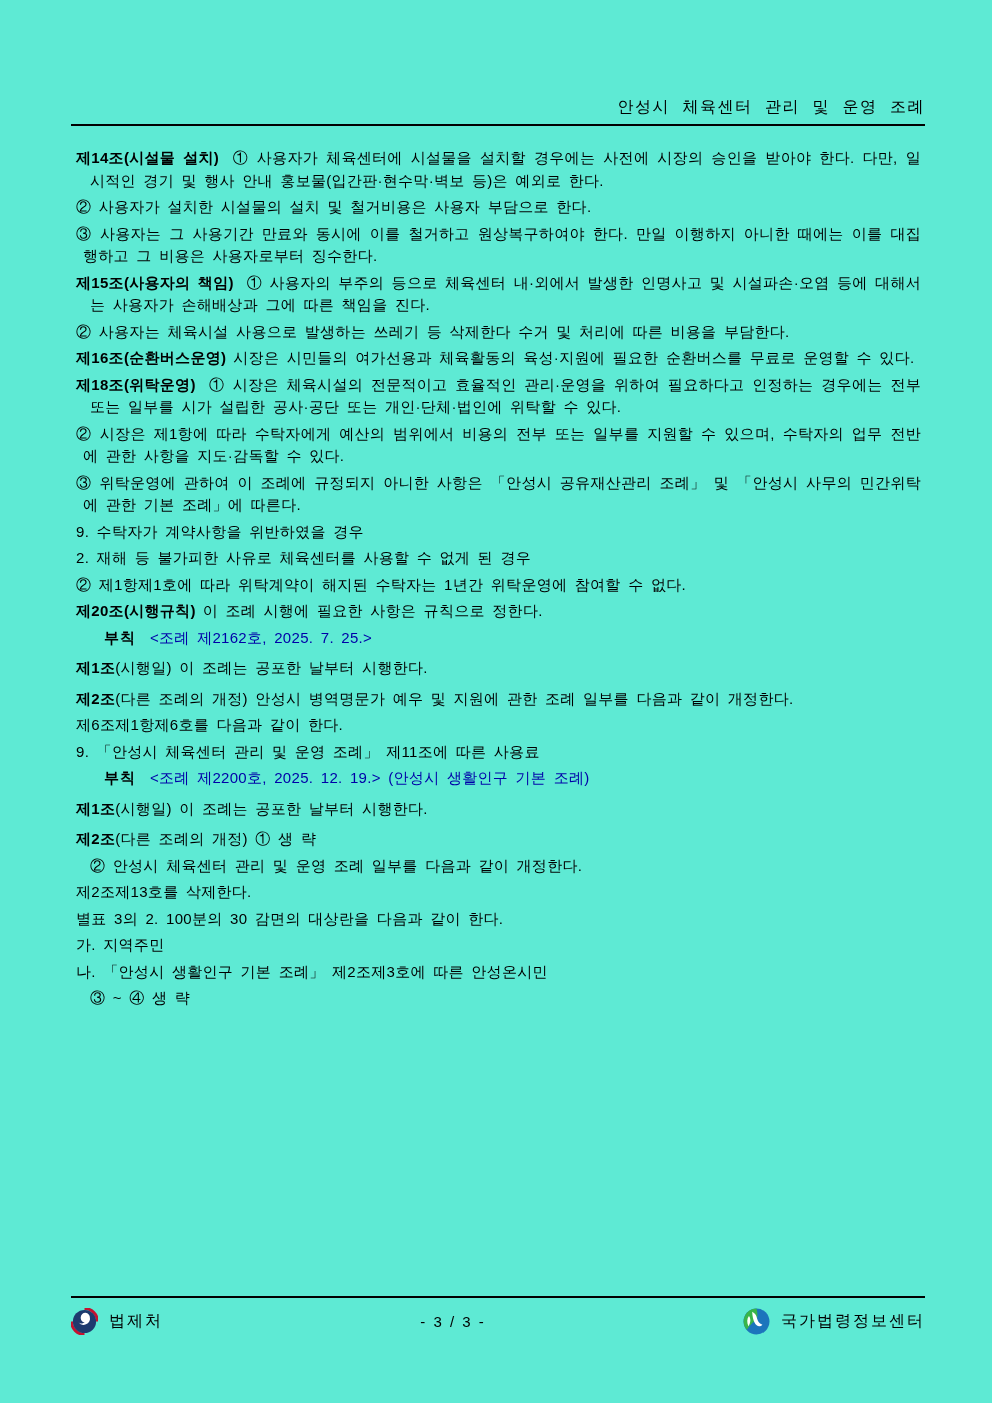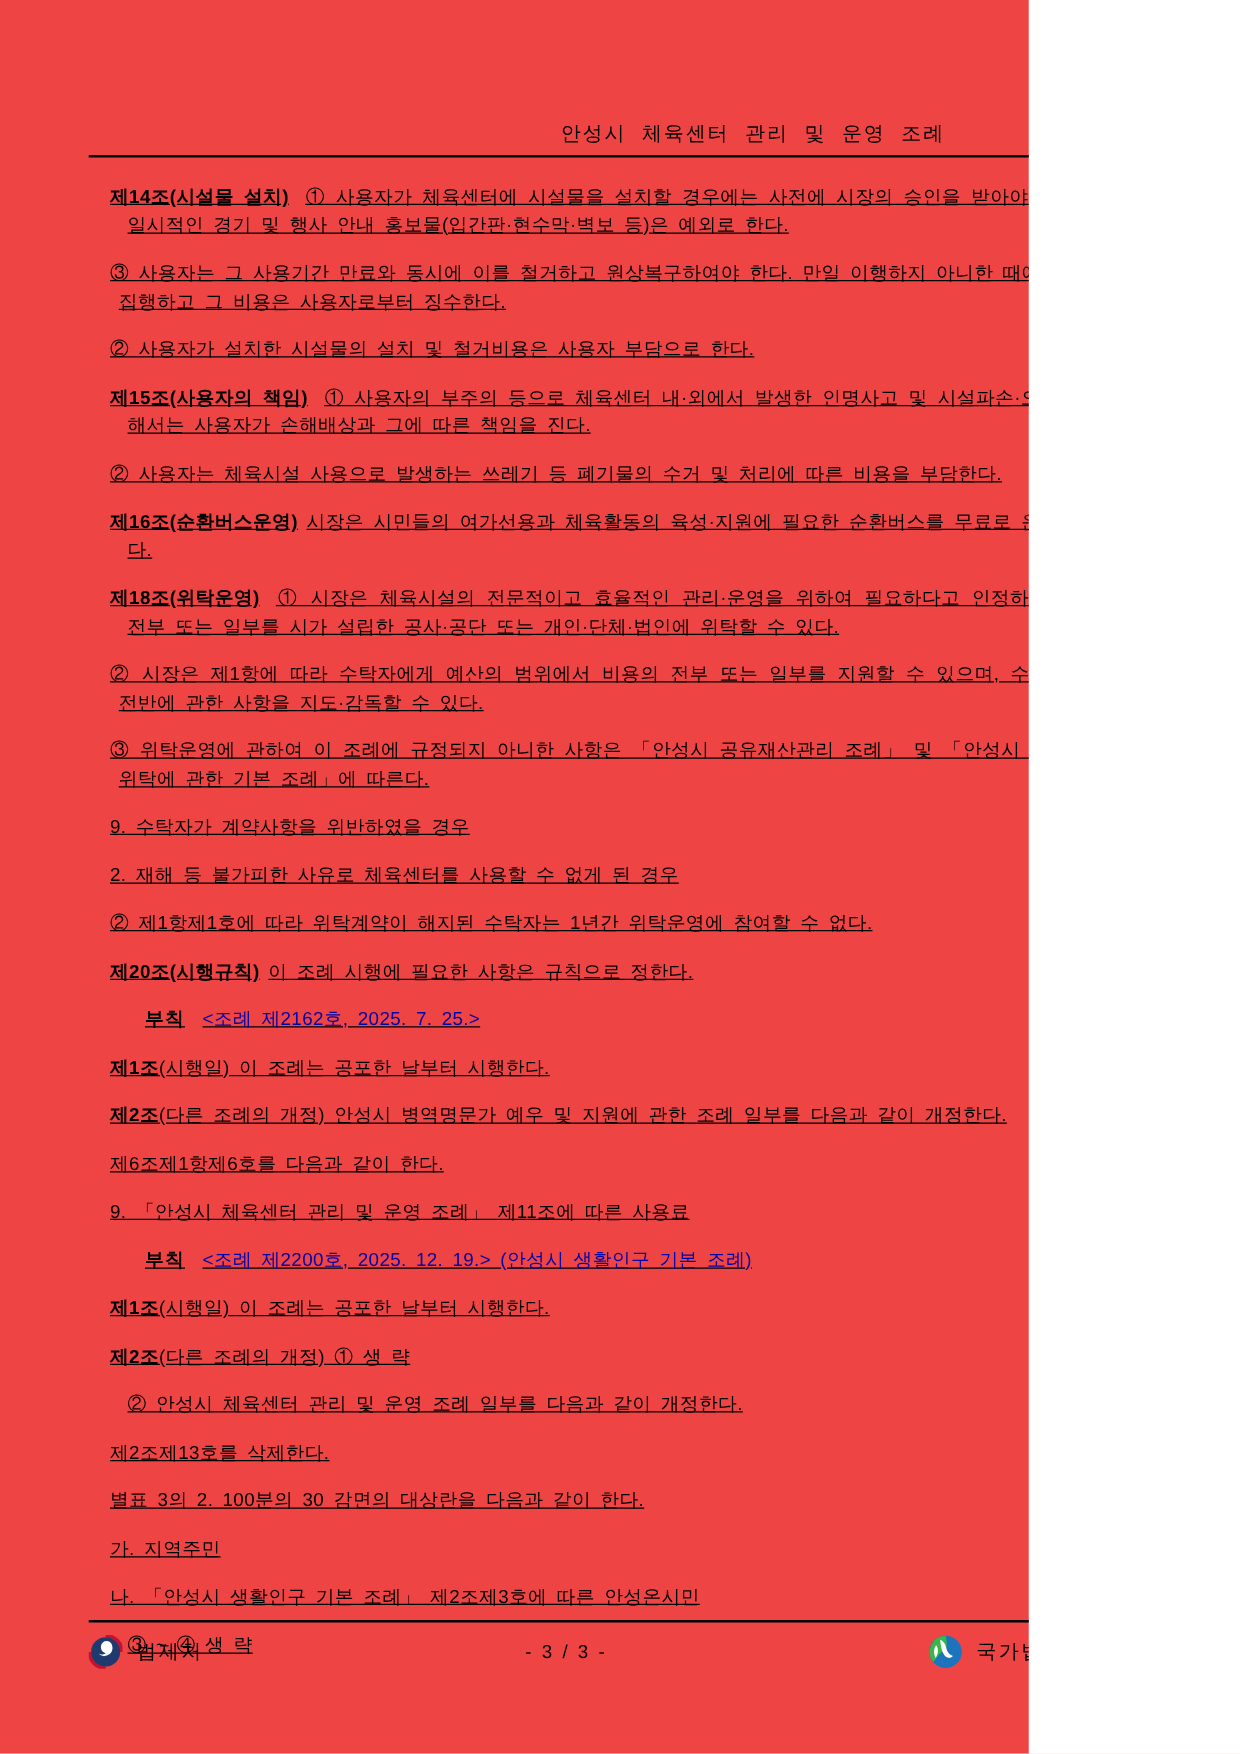--- a/index.html
+++ b/index.html
@@ -1,20 +1,20 @@
 <!DOCTYPE html>
 <html><head>
 <meta charset="utf-8">
 <style>
   html, body { margin: 0; padding: 0; background: #ffffff; }
   .page {
     position: relative;
-    width: 823px;
+    width: 992px;
     height: 1403px;
-    background: #ef4444;
+    background: #5eead4;
     color: #000000;
     font-family: "Liberation Sans", sans-serif;
     overflow: hidden;
   }
   
   .doc-title {
     position: absolute;
     top: 97px;
     right: 67px;
     font-family: "Liberation Serif", serif;
@@ -37,21 +37,21 @@
     position: absolute;
     top: 147px;
     left: 72px;
     width: 853px;
     font-size: 15px;
     line-height: 22.5px;
     text-align: justify;
     word-spacing: 3px;
     letter-spacing: 0.3px;
   }
-  .content p { margin: 16px; text-decoration: underline; }
+  .content p { margin: 4px; }
   .art { margin-top: 7px; padding-left: 14px; text-indent: -14px; }
   .content > .art:first-child { margin-top: 0; }
   .art b { font-weight: bold; }
   .lead { margin-left: 7px; }
   .lead.w { margin-left: 13px; }
   .sub { margin-left: 14px; padding-left: 7px; text-indent: -7px; }
   
   .appx-head { margin-top: 23px; margin-bottom: 25px; padding-left: 28px; }
   .appx-head b { font-weight: bold; letter-spacing: 1px; }
   .blue { color: #0000A8; }
@@ -100,25 +100,25 @@
 <body>
 
 <div class="page">
 
   <div class="doc-title">안성시 체육센터 관리 및 운영 조례</div>
   <hr class="head-rule">
 
   <div class="content">
 
     <p class="art"><b>제14조(시설물 설치)</b><span class="lead w">① 사용자가 체육센터에 시설물을 설치할 경우에는 사전에 시장의 승인을 받아야 한다. 다만, 일시적인 경기 및 행사 안내 홍보물(입간판·현수막·벽보 등)은 예외로 한다.</span></p>
+    <p class="sub">② 사용자가 설치한 시설물의 설치 및 철거비용은 사용자 부담으로 한다.</p>
     <p class="sub">③ 사용자는 그 사용기간 만료와 동시에 이를 철거하고 원상복구하여야 한다. 만일 이행하지 아니한 때에는 이를 대집행하고 그 비용은 사용자로부터 징수한다.</p>
-    <p class="sub">② 사용자가 설치한 시설물의 설치 및 철거비용은 사용자 부담으로 한다.</p>
 
     <p class="art"><b>제15조(사용자의 책임)</b><span class="lead w">① 사용자의 부주의 등으로 체육센터 내·외에서 발생한 인명사고 및 시설파손·오염 등에 대해서는 사용자가 손해배상과 그에 따른 책임을 진다.</span></p>
-    <p class="sub">② 사용자는 체육시설 사용으로 발생하는 쓰레기 등 폐기물의 수거 및 처리에 따른 비용을 부담한다.</p>
+    <p class="sub">② 사용자는 체육시설 사용으로 발생하는 쓰레기 등 삭제한다 수거 및 처리에 따른 비용을 부담한다.</p>
 
     <p class="art"><b>제16조(순환버스운영)</b><span class="lead">시장은 시민들의 여가선용과 체육활동의 육성·지원에 필요한 순환버스를 무료로 운영할 수 있다.</span></p>
 
 
     <p class="art"><b>제18조(위탁운영)</b><span class="lead w">① 시장은 체육시설의 전문적이고 효율적인 관리·운영을 위하여 필요하다고 인정하는 경우에는 전부 또는 일부를 시가 설립한 공사·공단 또는 개인·단체·법인에 위탁할 수 있다.</span></p>
     <p class="sub">② 시장은 제1항에 따라 수탁자에게 예산의 범위에서 비용의 전부 또는 일부를 지원할 수 있으며, 수탁자의 업무 전반에 관한 사항을 지도·감독할 수 있다.</p>
     <p class="sub">③ 위탁운영에 관하여 이 조례에 규정되지 아니한 사항은 「안성시 공유재산관리 조례」 및 「안성시 사무의 민간위탁에 관한 기본 조례」에 따른다.</p>
 
     <p class="sub">9. 수탁자가 계약사항을 위반하였을 경우</p>
     <p class="sub">2. 재해 등 불가피한 사유로 체육센터를 사용할 수 없게 된 경우</p>

